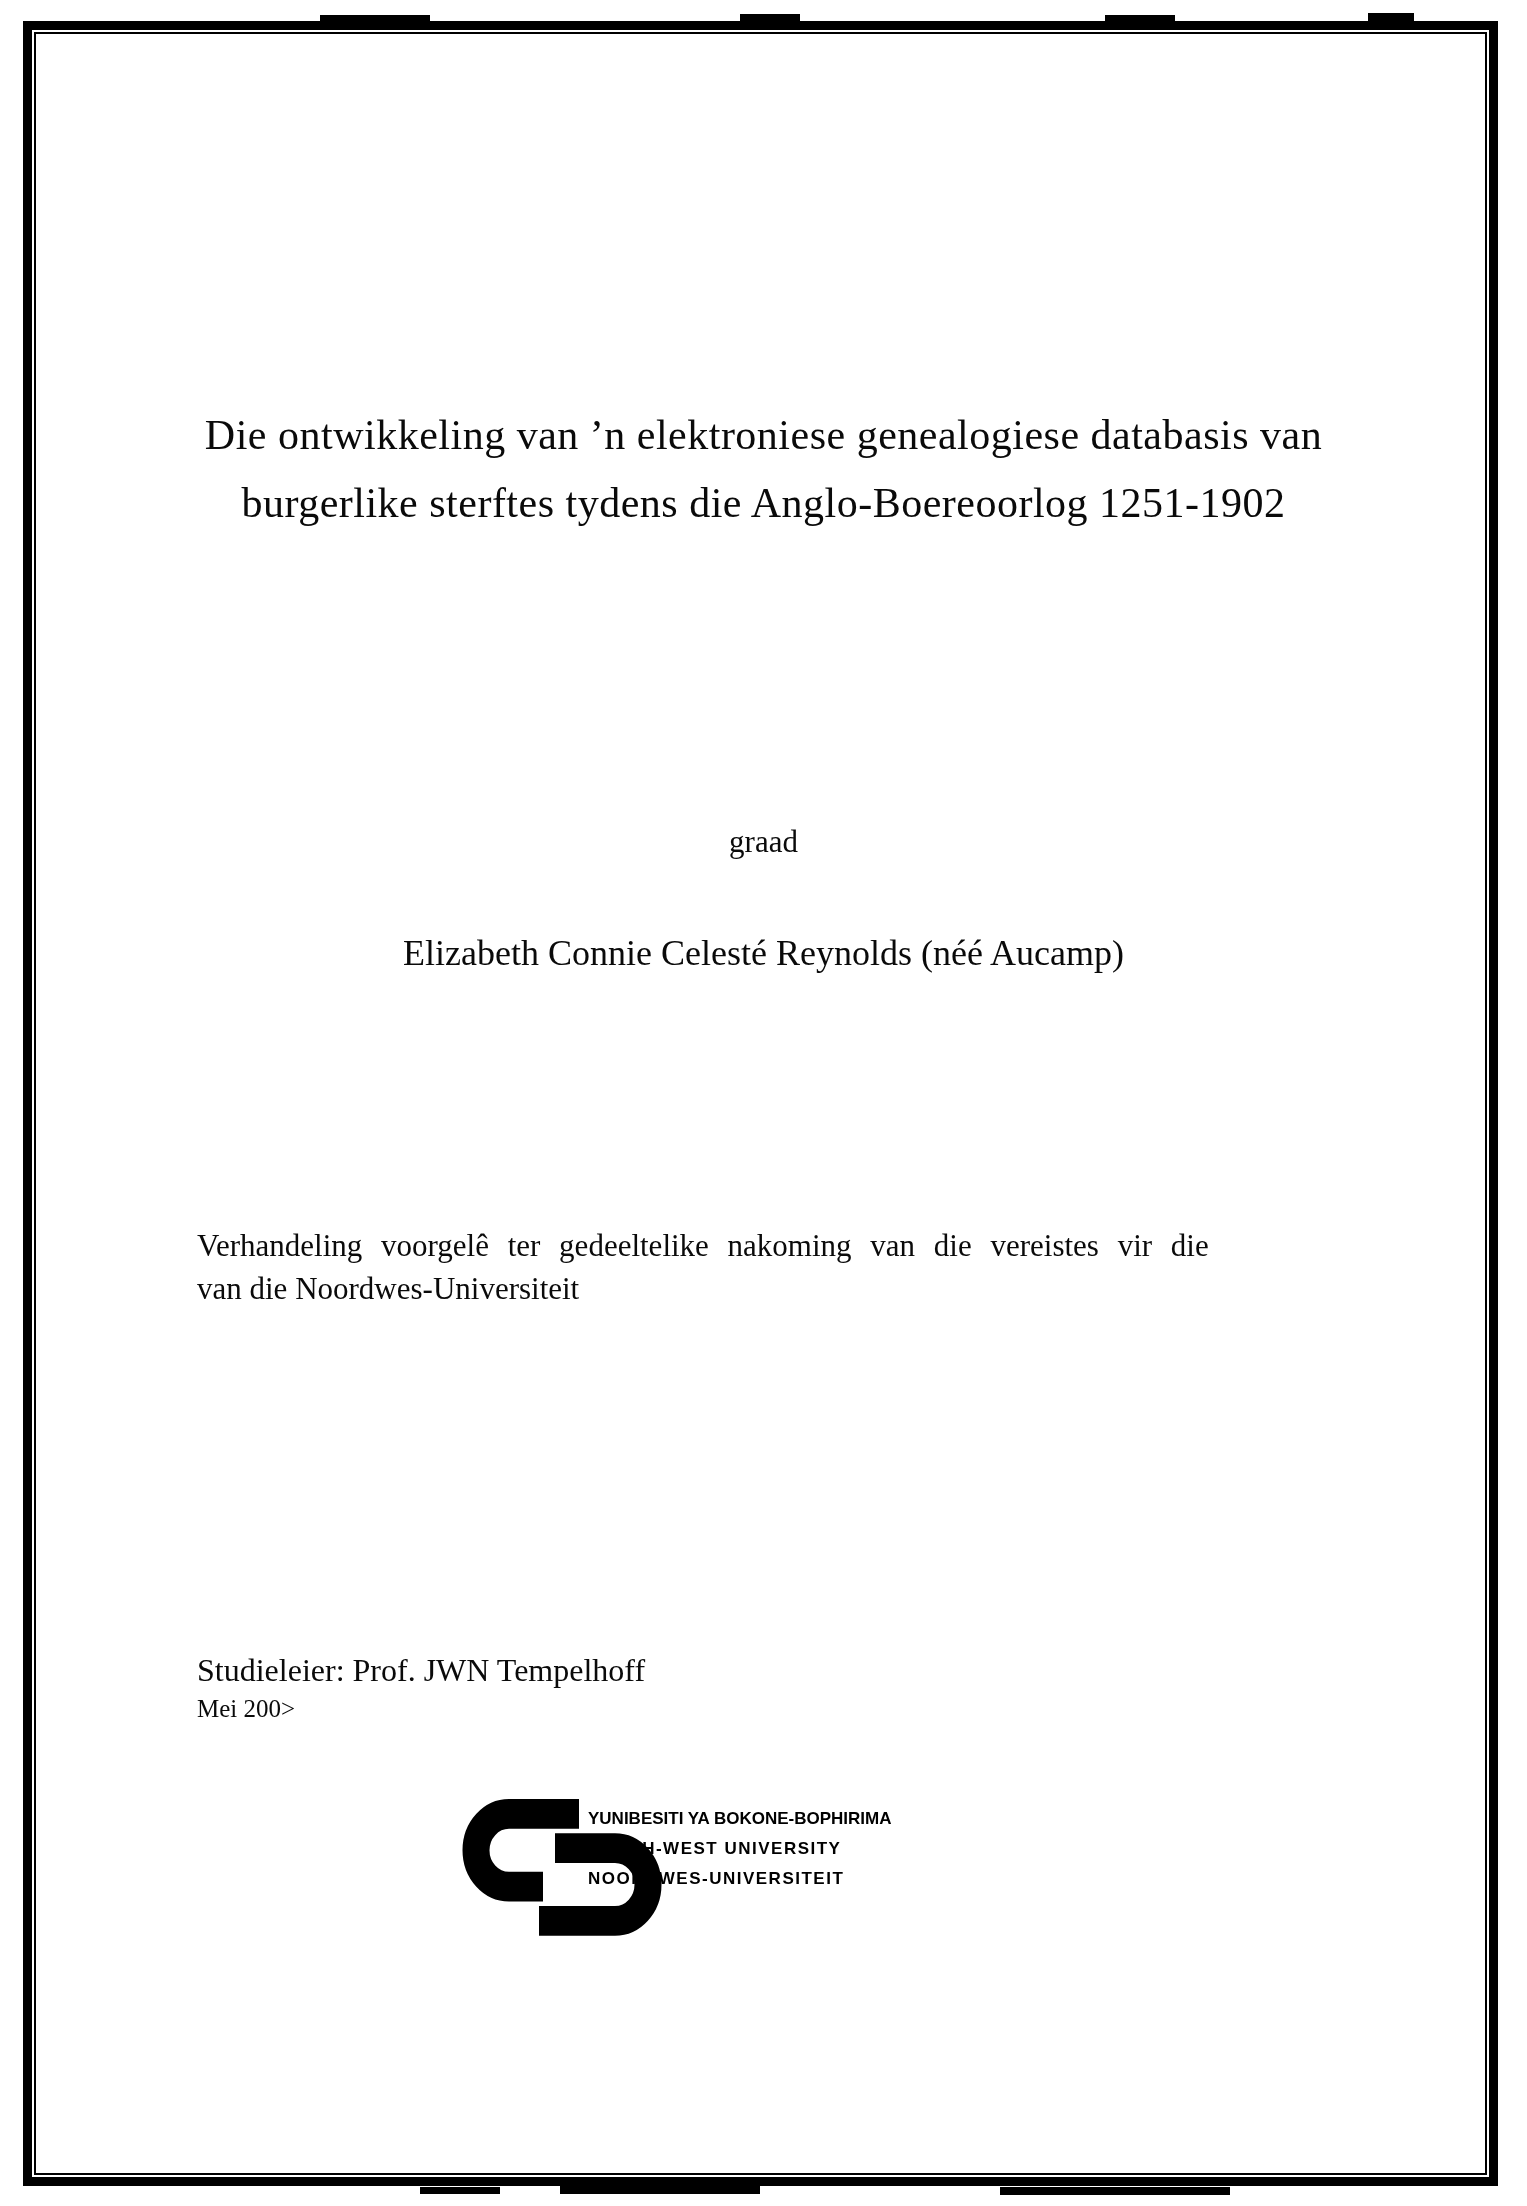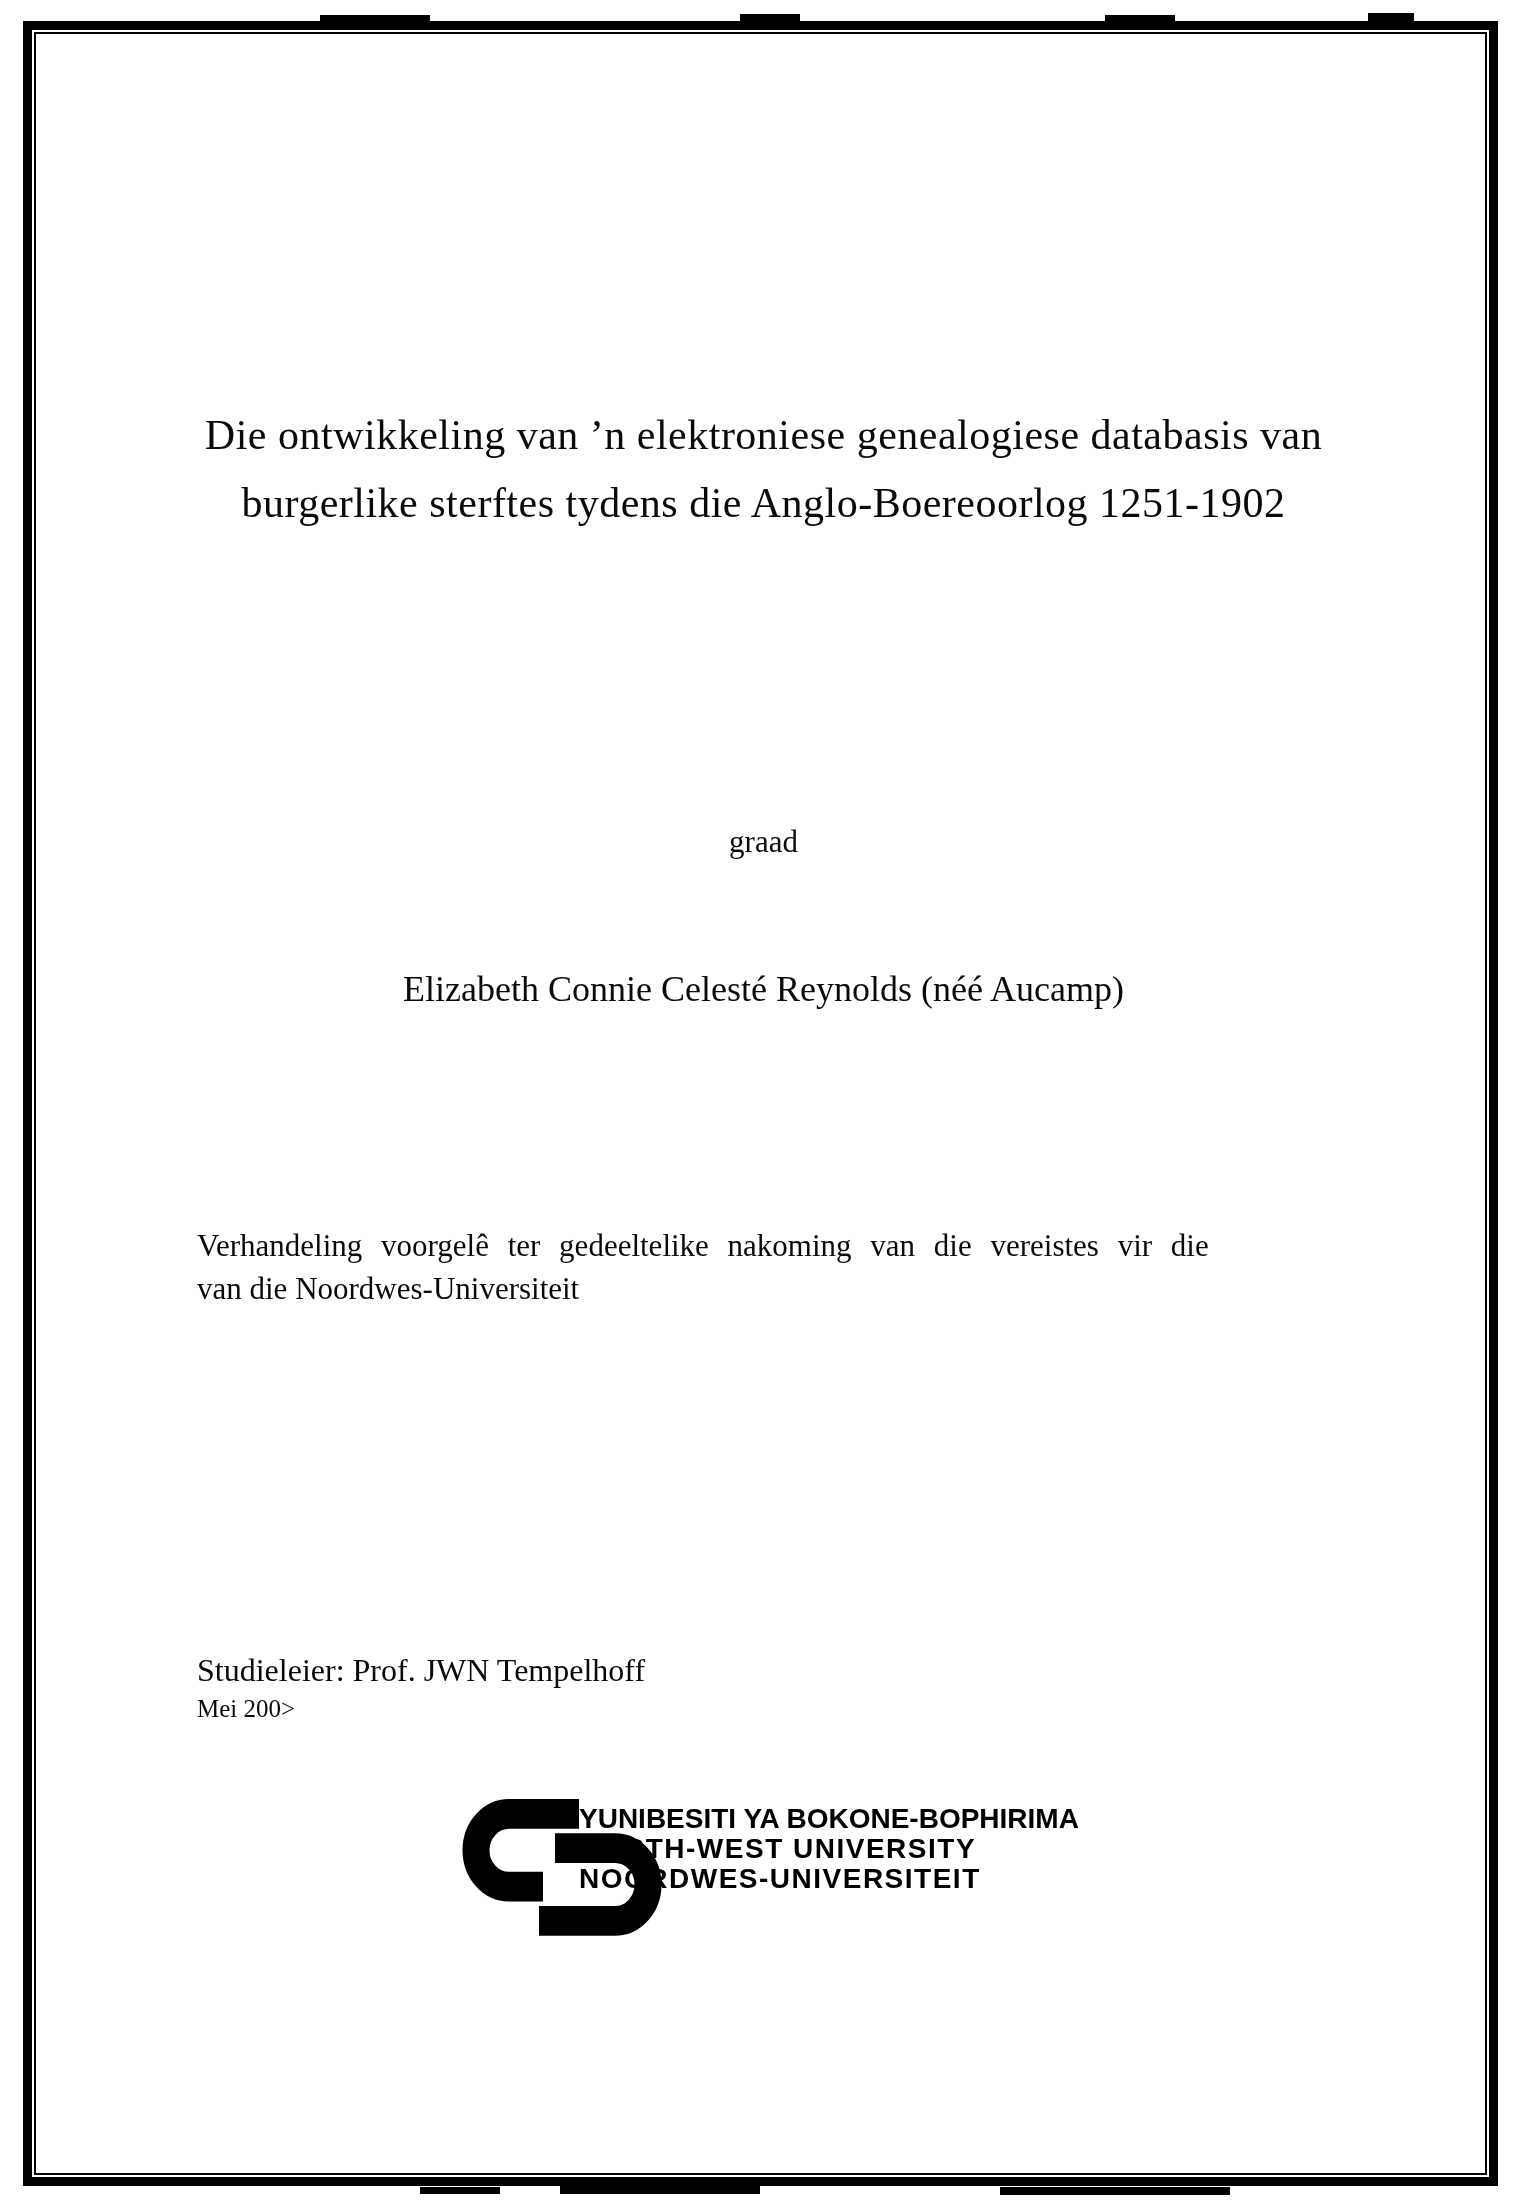--- a/index.html
+++ b/index.html
@@ -17,37 +17,37 @@
   }
   
   .artifact { position: absolute; background: #000; }
 
   
   .centered { position: absolute; left: 0; width: 1527px; text-align: center; }
   .title-line { font-size: 42px; letter-spacing: 0.5px; }
   #title-line-1 { top: 411px; }
   #title-line-2 { top: 479px; }
   #byline { top: 824px; font-size: 31px; }
-  #author { top: 968px; font-size: 36px; }
+  #author { top: 932px; font-size: 36px; }
 
   .left-block { position: absolute; left: 197px; }
   #description { top: 1224px; width: 1140px; font-size: 31px; line-height: 43px; }
   #desc-line-1 { word-spacing: 11px; }
   .italic { font-style: italic; }
 
   #supervisor { top: 1652px; font-size: 32px; }
   #date { top: 1695px; font-size: 25px; }
 
   
   #logo { position: absolute; left: 462px; top: 1798px; width: 600px; height: 145px; }
   #logo-mark { position: absolute; left: 0; top: 0; width: 200px; height: 140px; }
   #logo-text {
-    position: absolute; left: 117px; top: 6px;
+    position: absolute; left: 126px; top: 6px;
     font-family: "Liberation Sans", sans-serif; font-weight: bold;
-    font-size: 28px; line-height: 30px; white-space: nowrap; color: #000;
+    font-size: 17px; line-height: 30px; white-space: nowrap; color: #000;
   }
   .logo-line-indent { letter-spacing: 1.5px; }
 </style>
 </head>
 <body>
 
 <div class="frame-outer">
   <div class="frame-inner"></div>
 </div>
 

